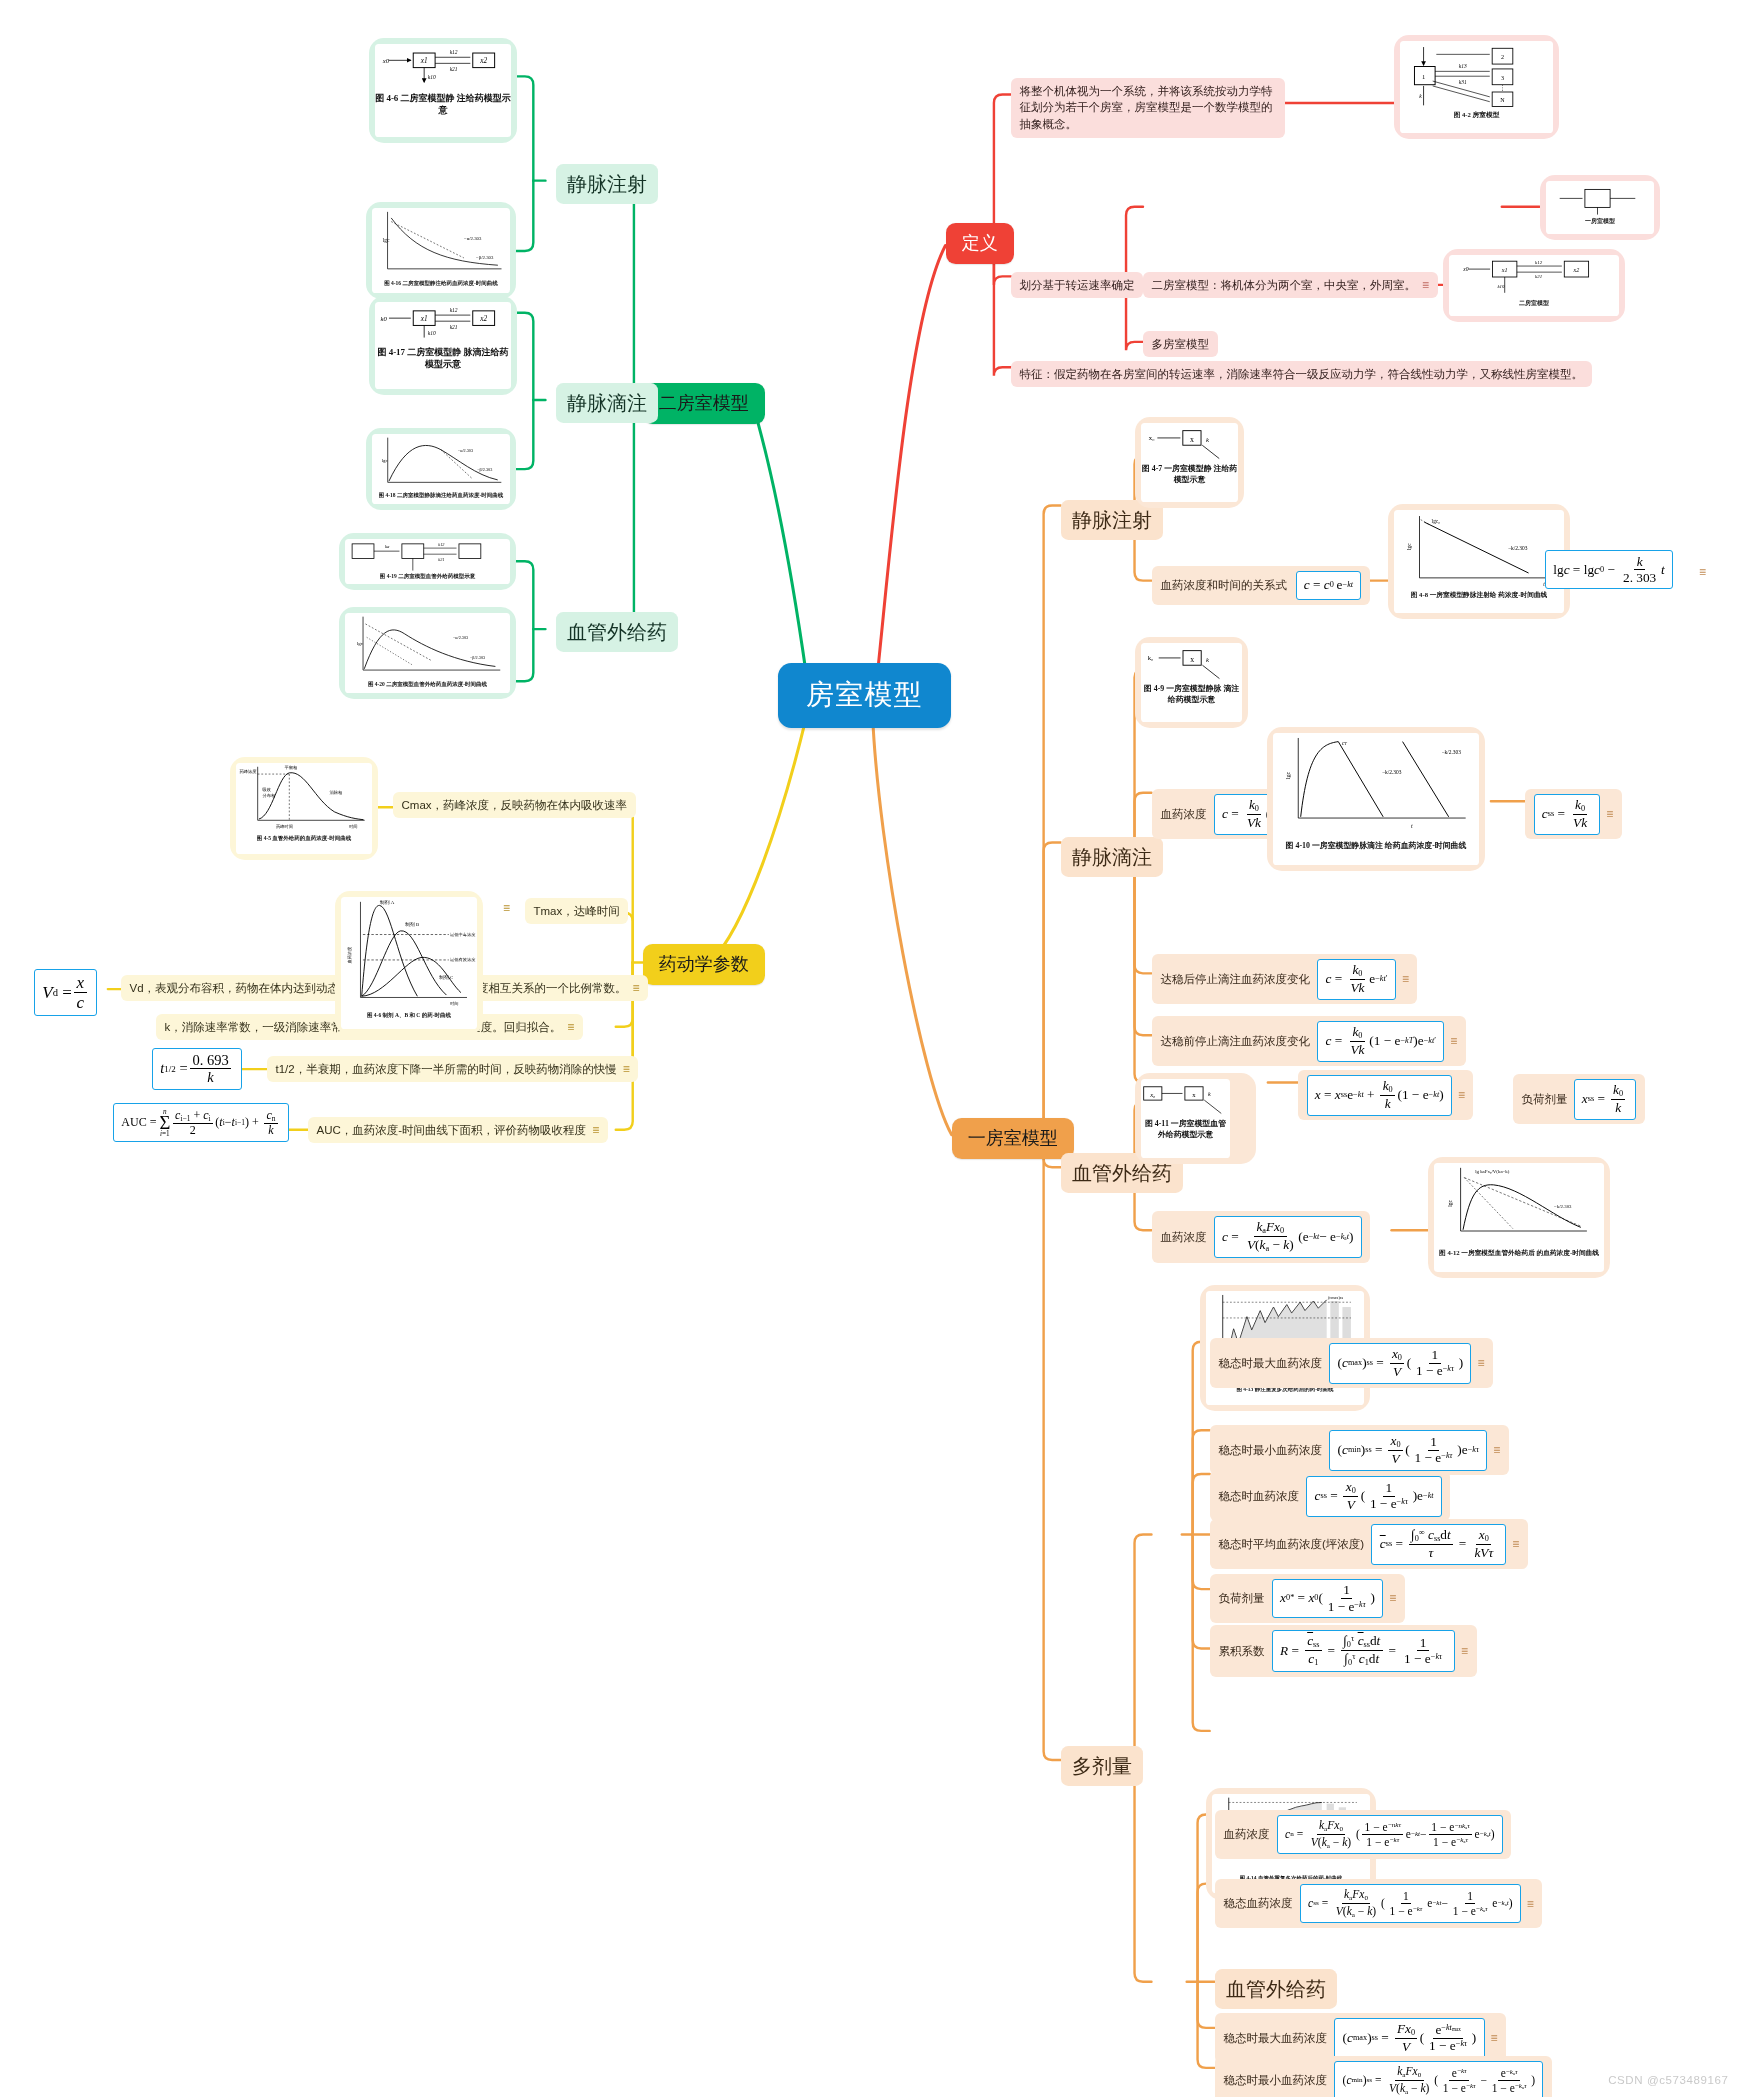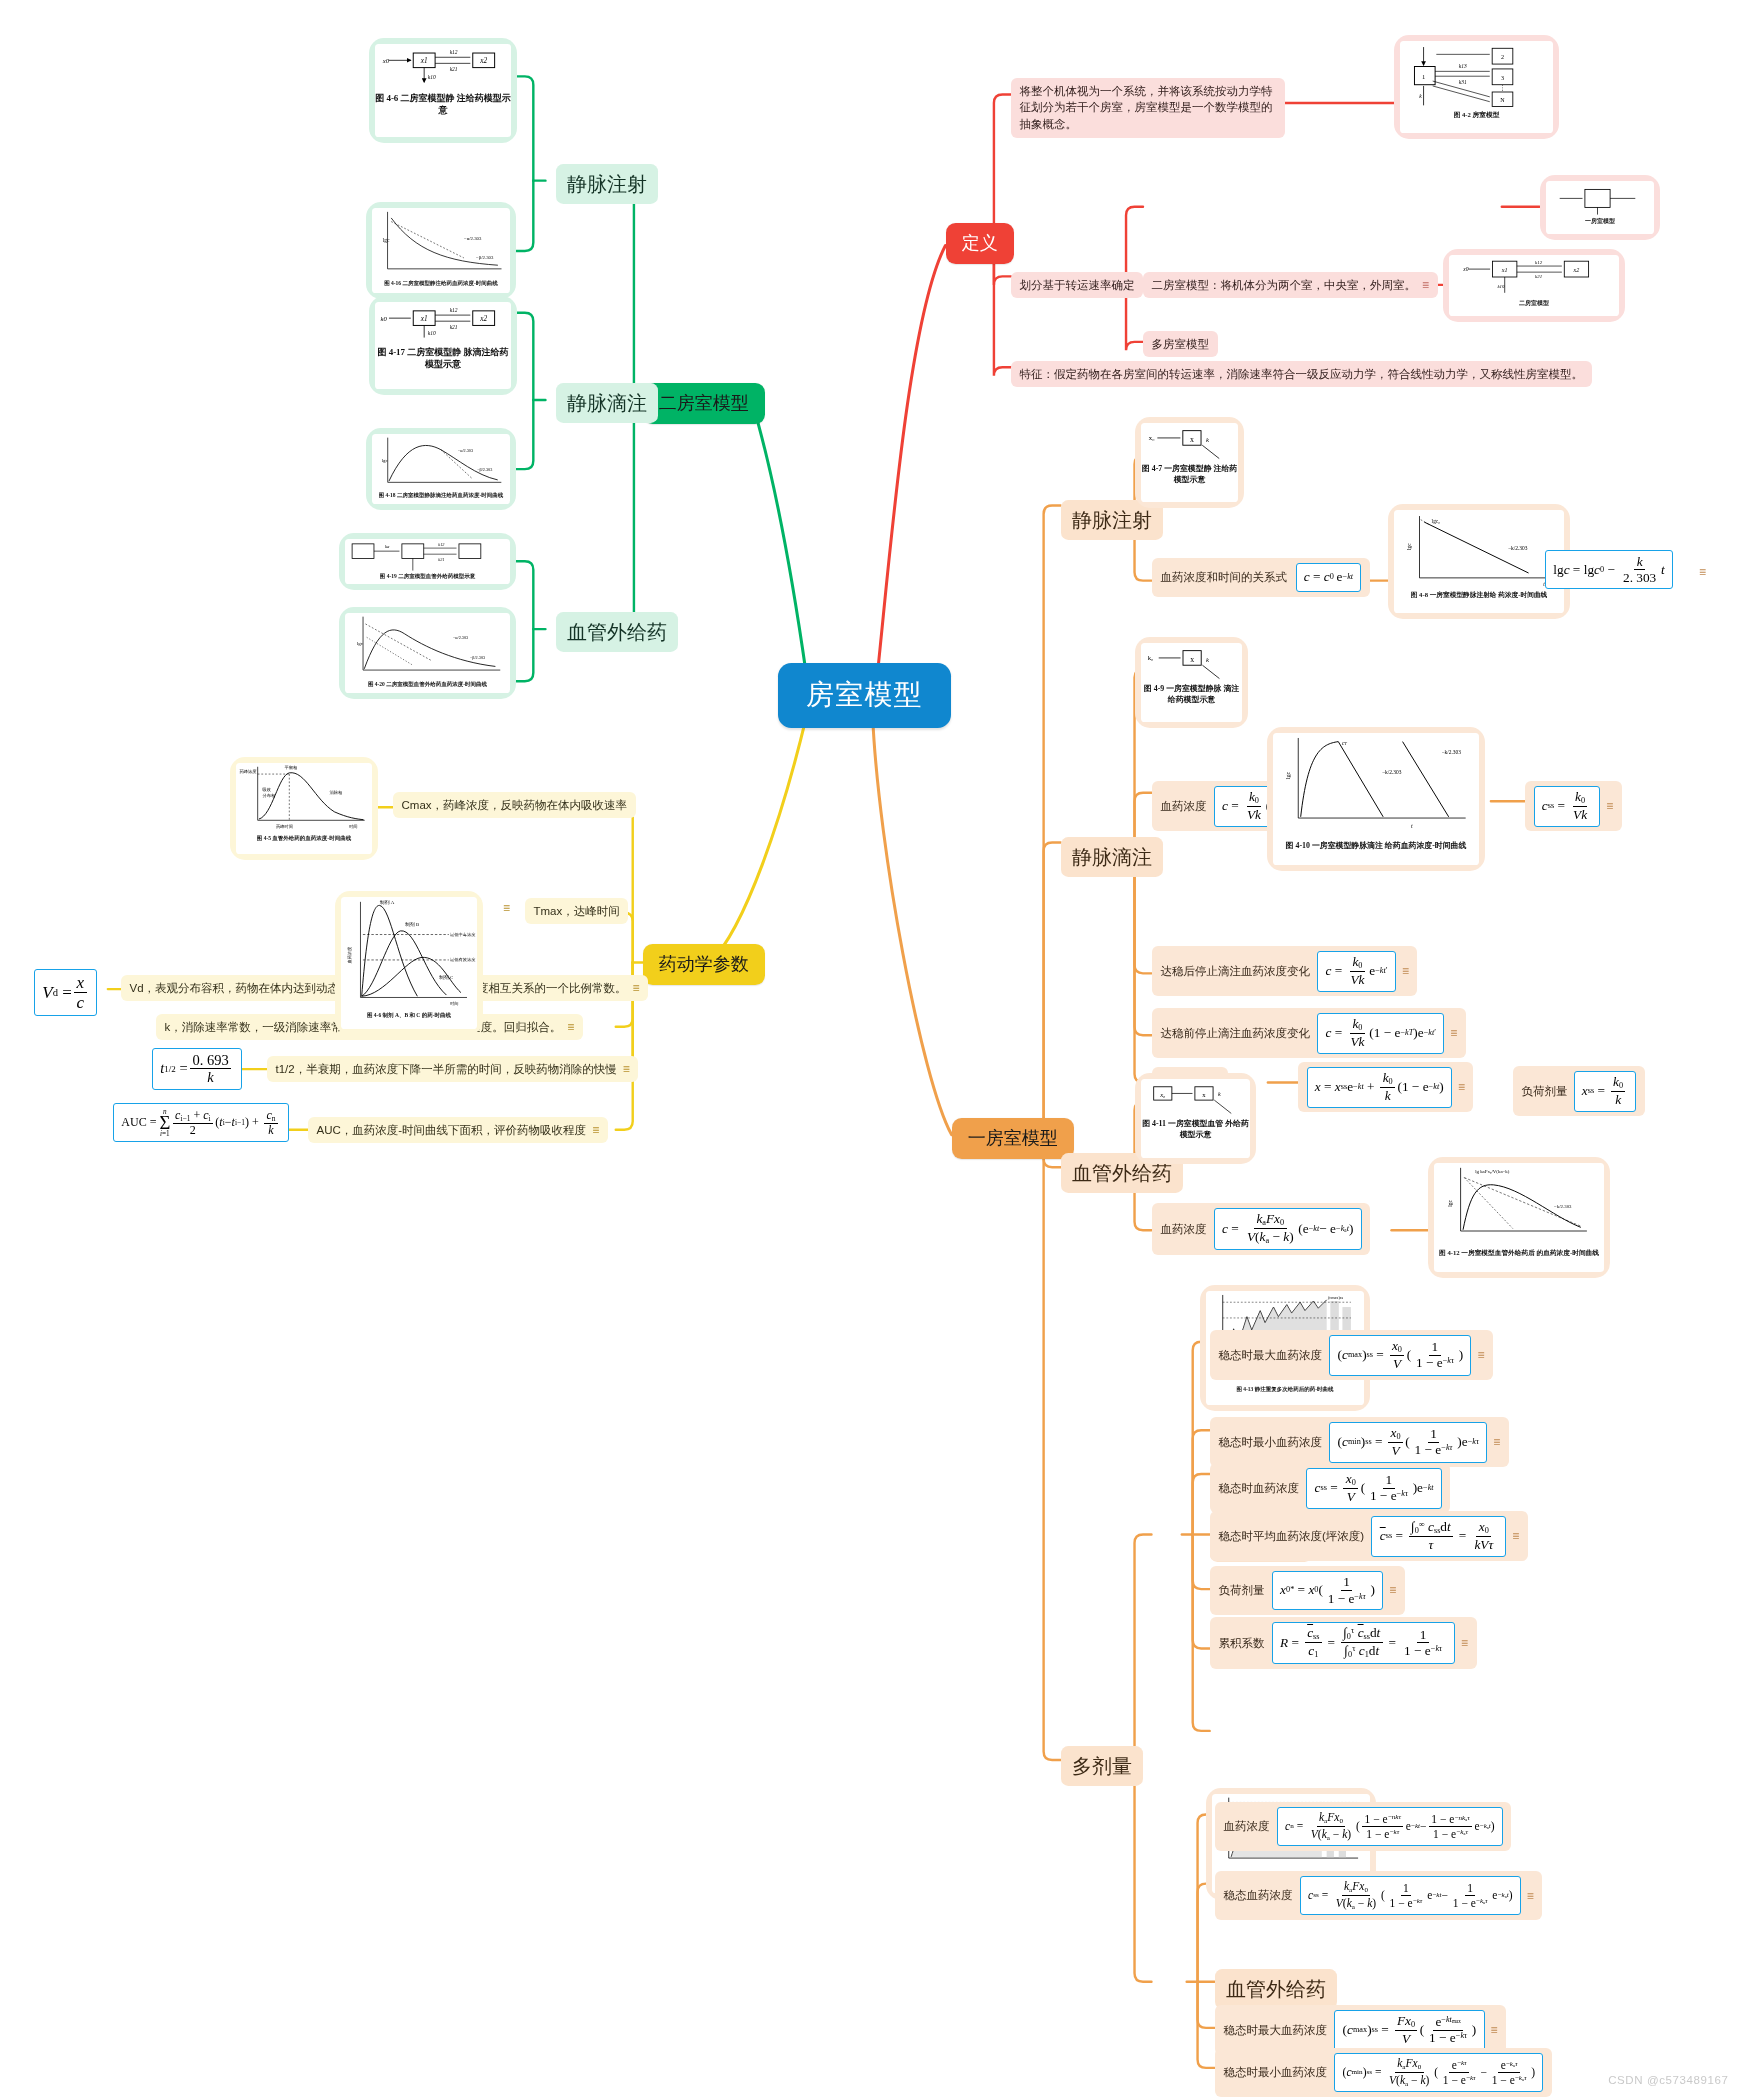--- a/index.html
+++ b/index.html
@@ -31,21 +31,21 @@
 
   
   .b2 { font-size:20px; padding:5.5px 11px; border-radius:7.3px; }
   .b2.green  { background:#d6f2e4; color:#143326; }
   .b2.orange { background:#fbe3cd; color:#3d2a16; }
 
   
   .leaf { font-size:11.5px; padding:4.8px 8.5px; border-radius:6px; line-height:1.5; }
   .leaf.red    { background:#fbdedc; color:#2e1b19; }
   .leaf.yellow { background:#fdf6d8; color:#34301a; }
-  .leaf.orange { background:#fbe7d6; color:#37281a; }
+  .leaf.orange { background:#fbe7d6; color:#37281a;margin-top:8px; }
 
   
   .formula {
     background:#ffffff; border:1.8px solid #17a2e8; border-radius:3px;
     font-family:"Liberation Serif","DejaVu Serif",serif; color:#000;
     display:inline-flex; align-items:center; justify-content:center;
     padding:3.6px 7.3px; font-size:13.3px; white-space:nowrap;
   }
   .formula .fml { display:inline-flex; align-items:center; }
 
@@ -689,21 +689,21 @@
           </span>
     </span>
   </span>
 </div>
 
 <div class="node b2 orange" style="left:1061px; top:1153px;">
   <span class="txt">血管外给药</span>
 </div>
 
 <div class="picwrap orange" style="left:1135px; top:1073px; width:121px; height:91px;">
-  <div class="pic" style="width:109px;height:79px;padding-top:3.6px;">
+  <div class="pic" style="width:89px;height:79px;padding-top:3.6px;">
     <svg class="fig" width="103" height="33" viewBox="0 0 170 54">
       <rect x="16" y="6" width="30" height="22" fill="none" stroke="#000" stroke-width="1.4"></rect>
       <text x="31" y="23" font-size="11" font-style="italic" text-anchor="middle" font-family="serif">x₀</text>
       <rect x="84" y="6" width="30" height="22" fill="none" stroke="#000" stroke-width="1.4"></rect>
       <text x="99" y="23" font-size="11" text-anchor="middle" font-family="serif">x</text>
       <path d="M46 17 H80" stroke="#000" stroke-width="1.2"></path>
       <path d="M116 28 L144 50" stroke="#000" stroke-width="1.2"></path>
       <text x="122" y="22" font-size="10" font-style="italic" font-family="serif">k</text>
     </svg>
     <div class="piccap" style="font-size:7.9px;margin-top:3.6px;">图 4-11   一房室模型血管

